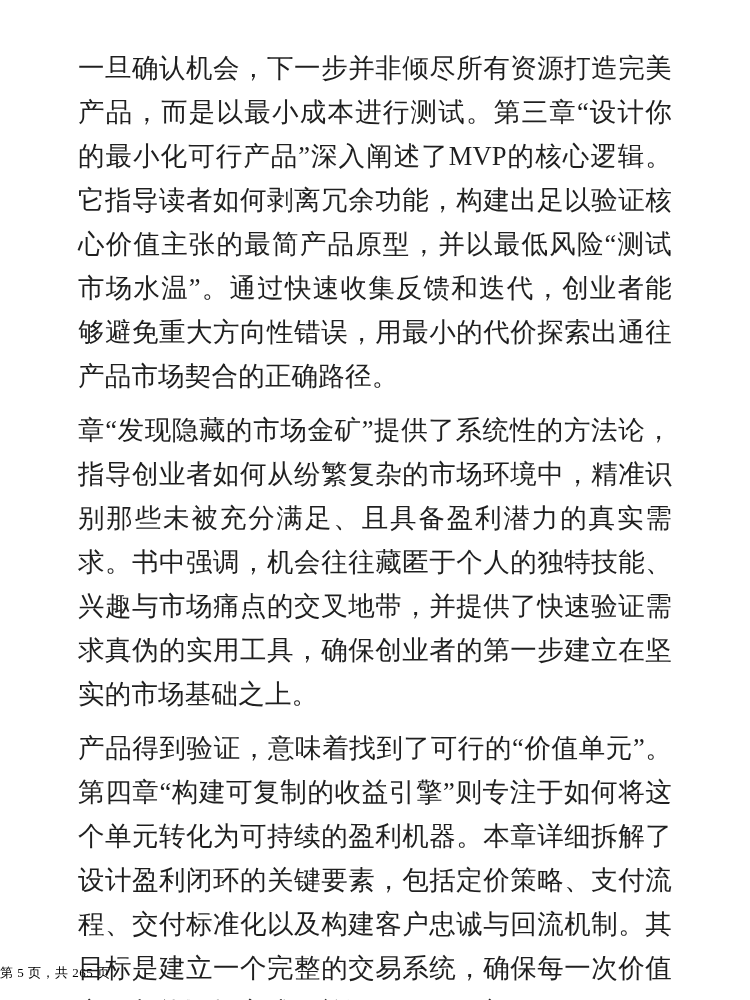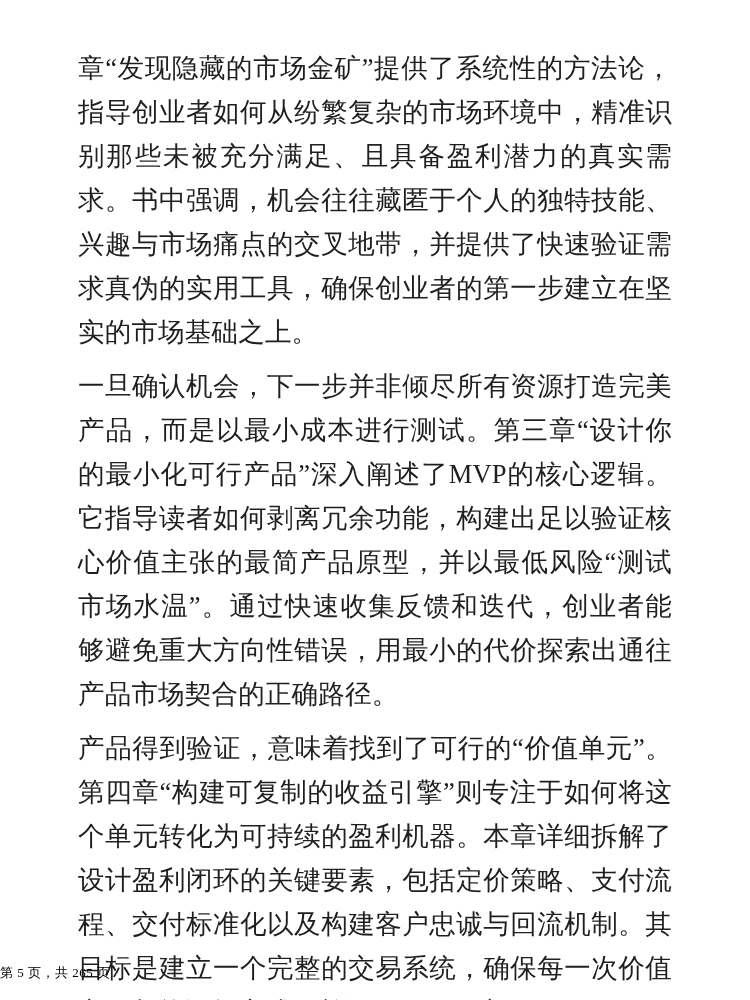--- a/index.html
+++ b/index.html
@@ -47,18 +47,18 @@
     color: #000000;
     letter-spacing: 0.5px;
     font-family: "Liberation Serif", "DejaVu Serif", serif;
   }
 </style>
 </head>
 <body>
 
 <div class="page">
   <div class="body-text">
+    <p class="para">一旦确认机会，下一步并非倾尽所有资源打造完美产品，而是以最小成本进行测试。第三章“设计你的最小化可行产品”深入阐述了MVP的核心逻辑。它指导读者如何剥离冗余功能，构建出足以验证核心价值主张的最简产品原型，并以最低风险“测试市场水温”。通过快速收集反馈和迭代，创业者能够避免重大方向性错误，用最小的代价探索出通往产品市场契合的正确路径。</p>
     <p class="para">章“发现隐藏的市场金矿”提供了系统性的方法论，指导创业者如何从纷繁复杂的市场环境中，精准识别那些未被充分满足、且具备盈利潜力的真实需求。书中强调，机会往往藏匿于个人的独特技能、兴趣与市场痛点的交叉地带，并提供了快速验证需求真伪的实用工具，确保创业者的第一步建立在坚实的市场基础之上。</p>
-    <p class="para">一旦确认机会，下一步并非倾尽所有资源打造完美产品，而是以最小成本进行测试。第三章“设计你的最小化可行产品”深入阐述了MVP的核心逻辑。它指导读者如何剥离冗余功能，构建出足以验证核心价值主张的最简产品原型，并以最低风险“测试市场水温”。通过快速收集反馈和迭代，创业者能够避免重大方向性错误，用最小的代价探索出通往产品市场契合的正确路径。</p>
     <p class="para">产品得到验证，意味着找到了可行的“价值单元”。第四章“构建可复制的收益引擎”则专注于如何将这个单元转化为可持续的盈利机器。本章详细拆解了设计盈利闭环的关键要素，包括定价策略、支付流程、交付标准化以及构建客户忠诚与回流机制。其目标是建立一个完整的交易系统，确保每一次价值交付都能顺畅完成，并激发下一次交</p>
   </div>
   <div class="footer">第 5 页，共 265 页</div>
 </div>
 
 </body></html>

